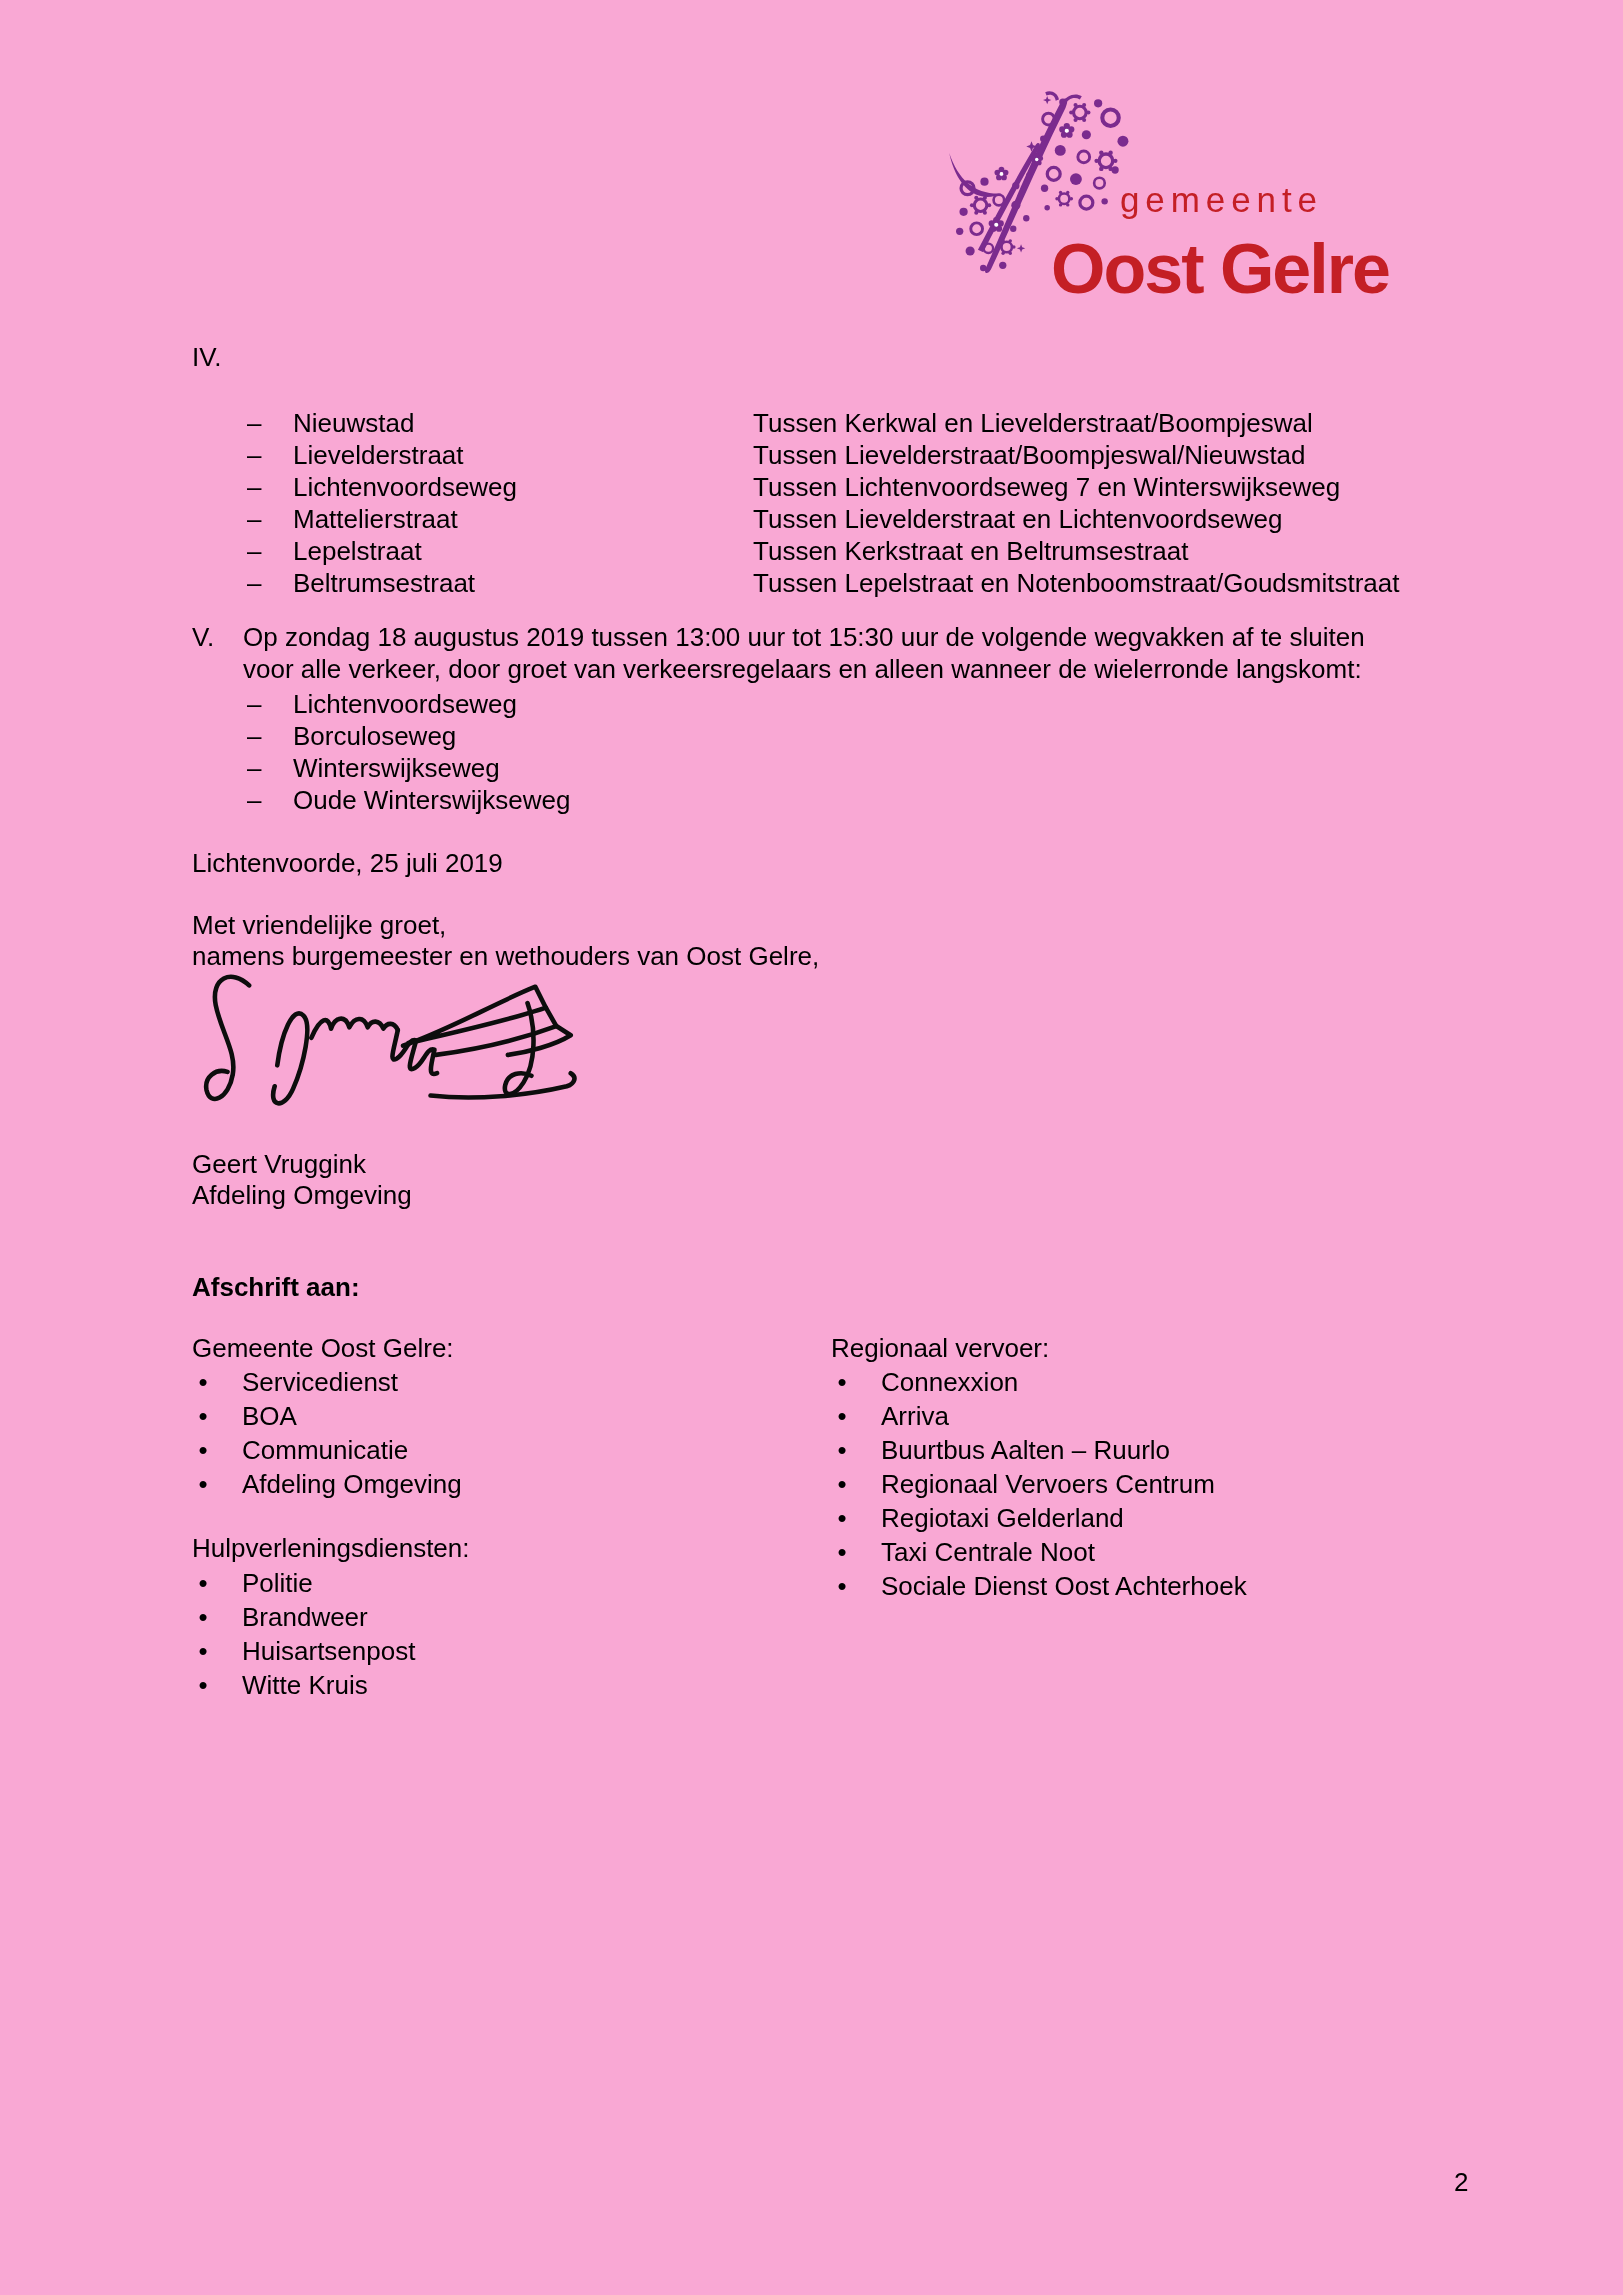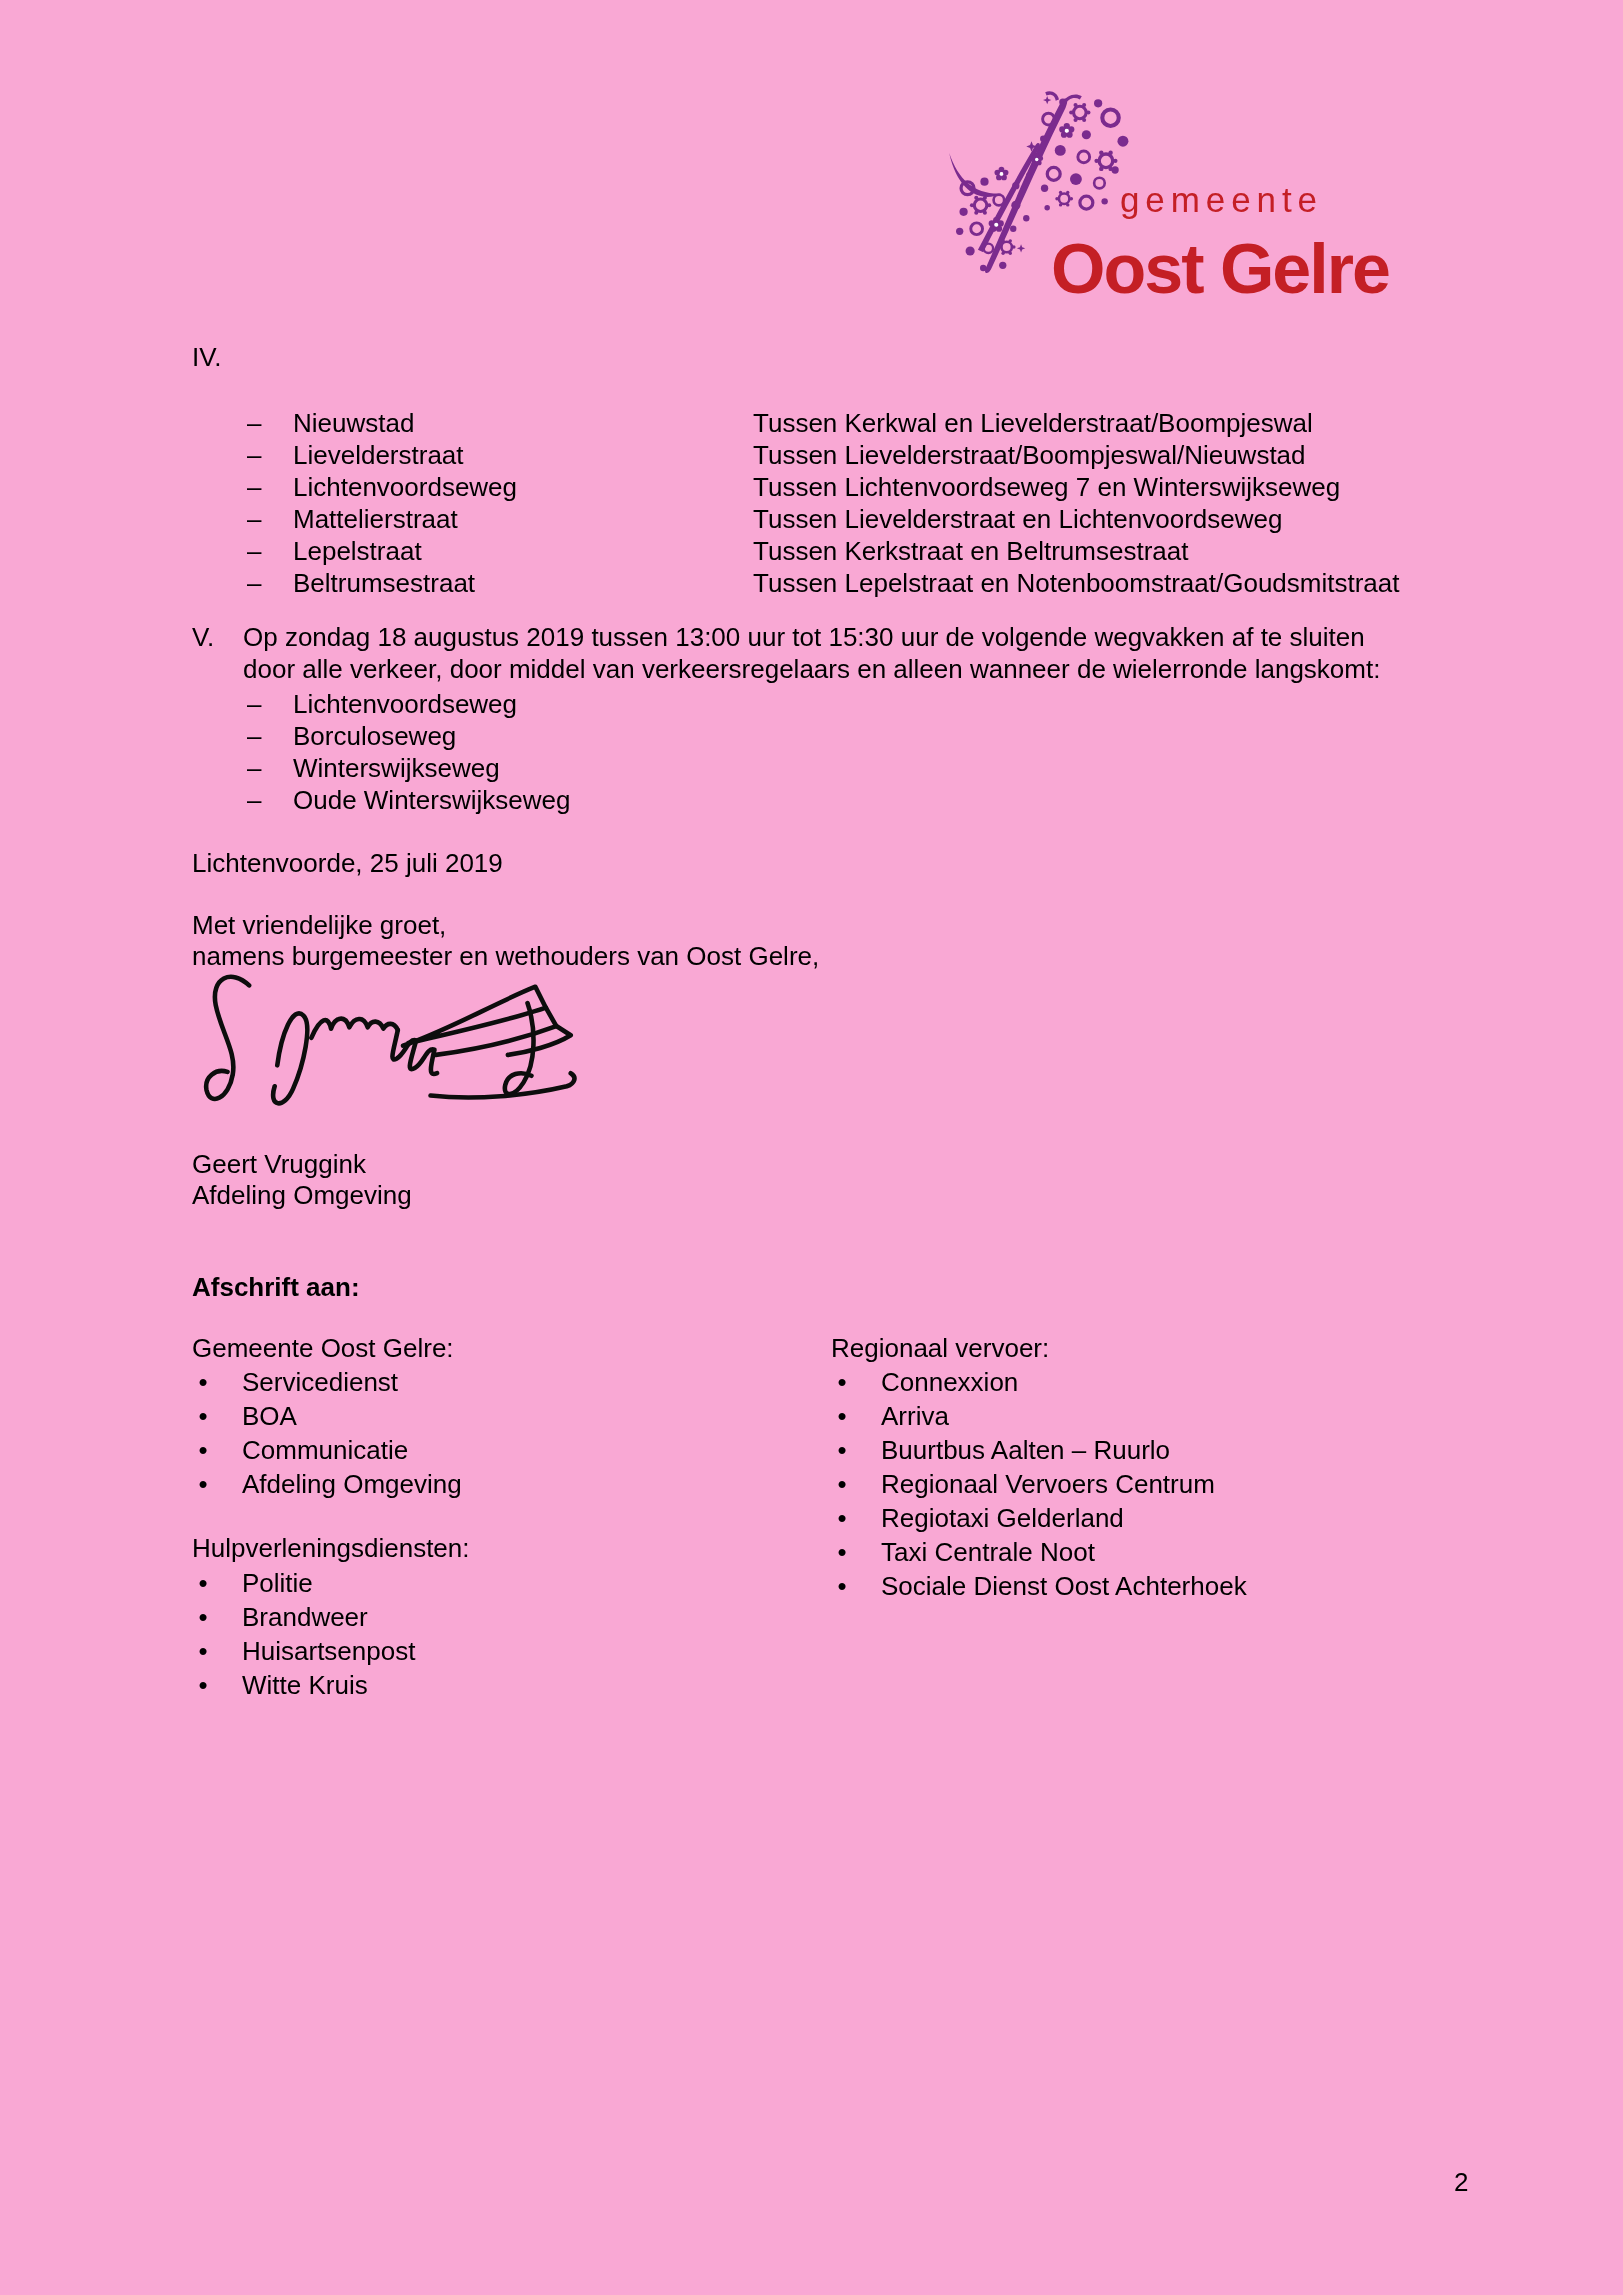--- a/index.html
+++ b/index.html
@@ -176,21 +176,21 @@
     <div class="drow">
       <span class="dash">–</span>
       <span class="street">Beltrumsestraat</span>
       <span class="between">Tussen Lepelstraat en Notenboomstraat/Goudsmitstraat</span>
     </div>
   </div>
 
   <div class="abs numeral" style="left:192px;top:622px;">V.</div>
   <div class="abs intro" style="left:243px;top:621px;">
     <div>Op zondag 18 augustus 2019 tussen 13:00 uur tot 15:30 uur de volgende wegvakken af te sluiten</div>
-    <div>door alle verkeer, door middel van verkeersregelaars en alleen wanneer de wielerronde langskomt:</div>
+    <div>voor alle verkeer, door groet van verkeersregelaars en alleen wanneer de wielerronde langskomt:</div>
   </div>
 
   <div class="dlist" style="left:247px;top:688px;">
     <div class="drow">
       <span class="dash">–</span>
       <span class="street">Lichtenvoordseweg</span>
     </div>
     <div class="drow">
       <span class="dash">–</span>
       <span class="street">Borculoseweg</span>

